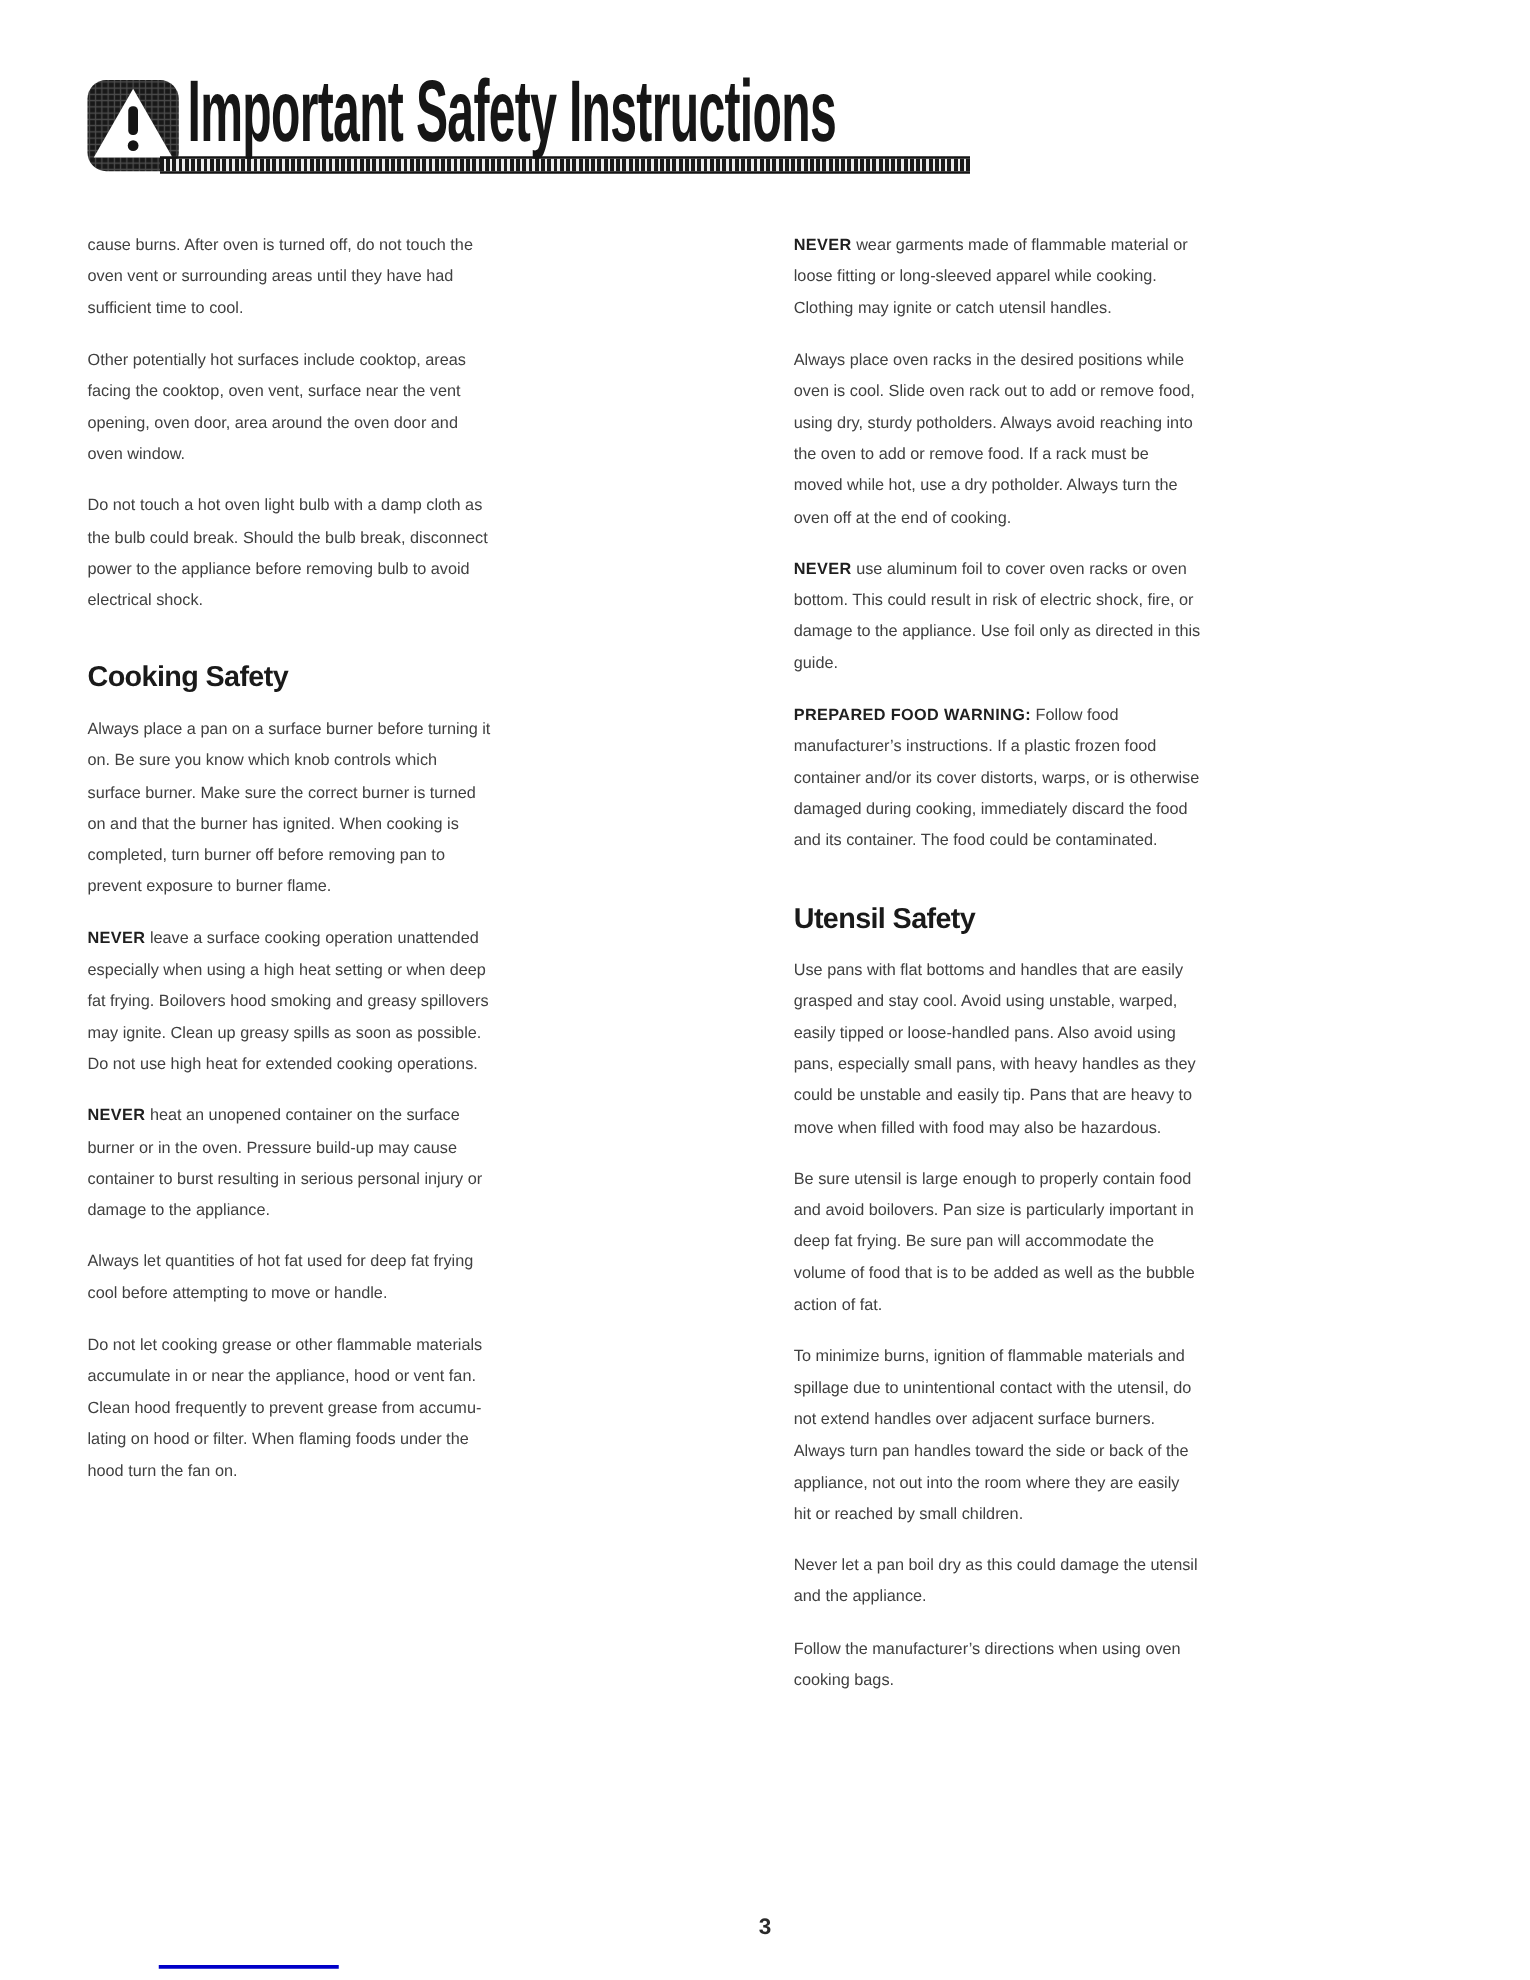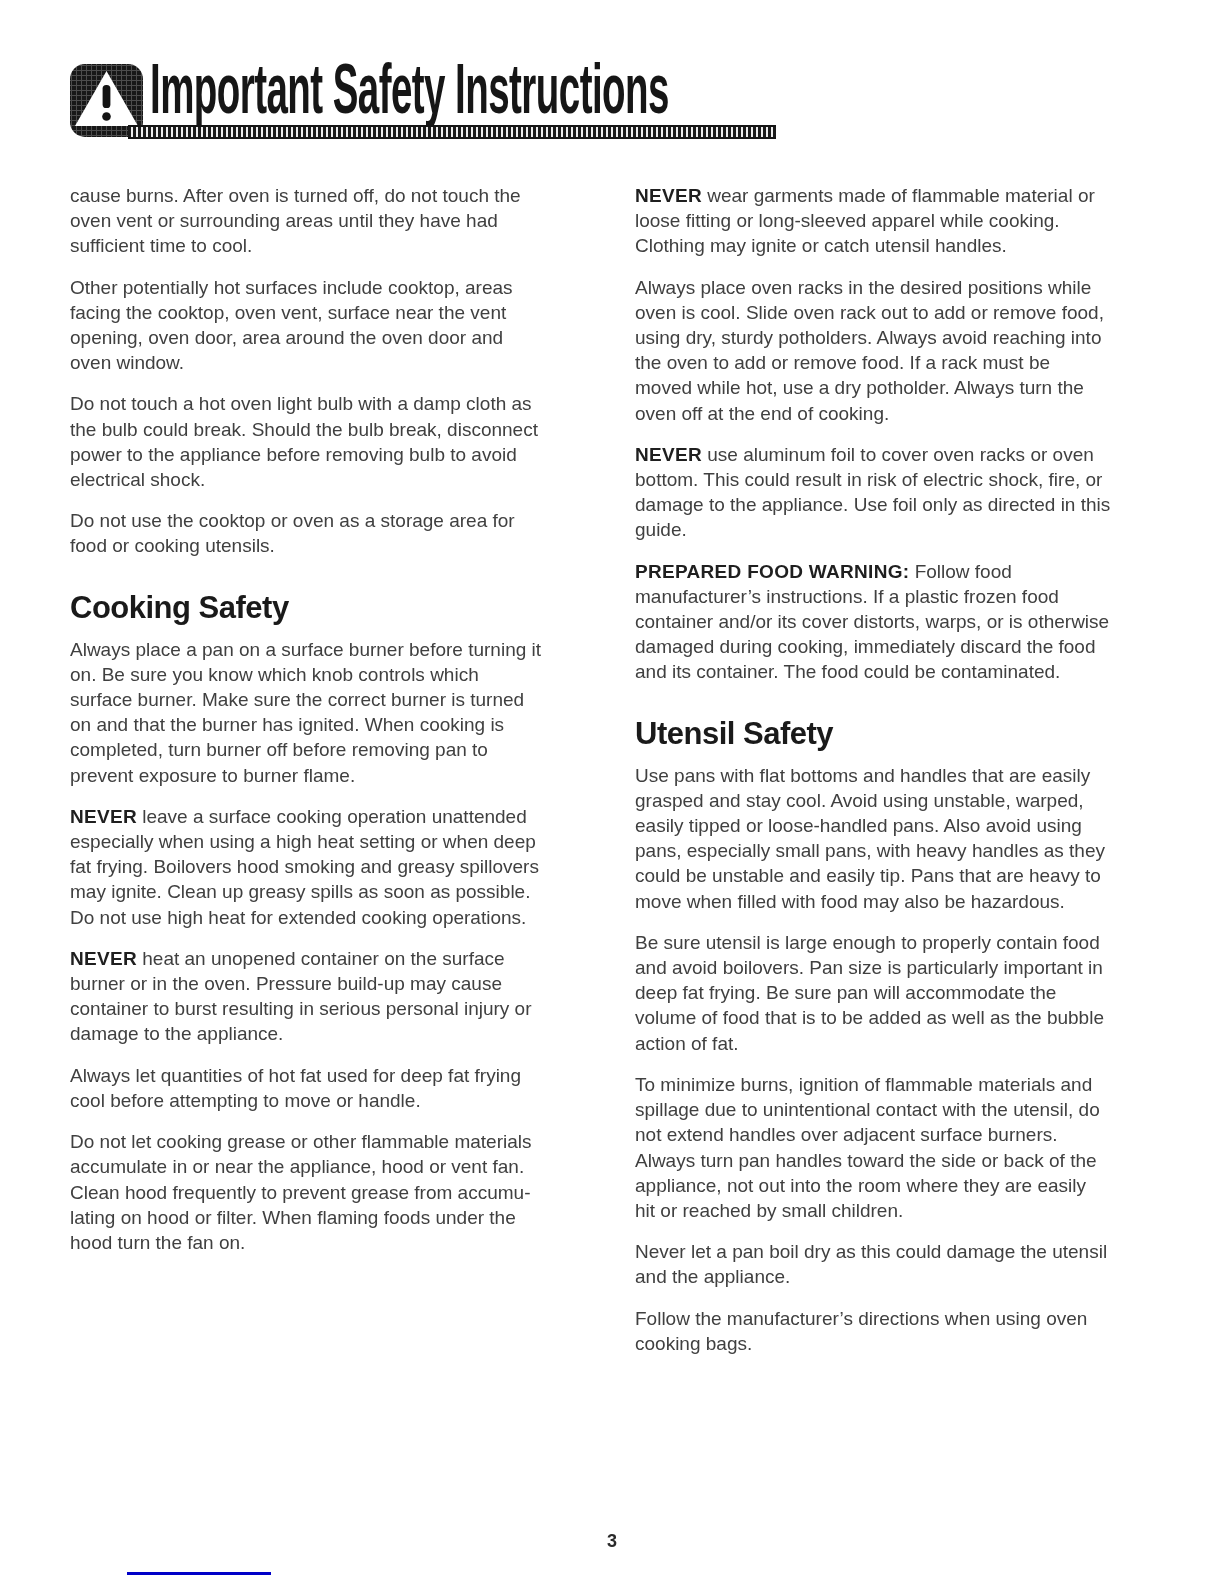--- a/index.html
+++ b/index.html
@@ -54,34 +54,34 @@
     background: repeating-linear-gradient(90deg, #1a1a1a 0 3px, #ececec 3px 5px);
   }
   
   .columns {
     display: flex;
     gap: 41px;
     padding: 183px 30px 0 70px;
   }
   .col { width: 524px; flex: 0 0 524px; }
   .para {
-    font-size: 19px;
+    font-size: 13px;
     line-height: 25.2px;
     color: var(--body-text);
     margin-bottom: 16px;
   }
   .para .lead {
     font-weight: bold;
     color: var(--lead-text);
     letter-spacing: 0.3px;
   }
   .para .lead:empty { display: none; }
   .para .ptext { white-space: pre-line; }
   .section-heading {
-    font-size: 31px;
+    font-size: 23px;
     line-height: 34px;
     font-weight: bold;
     letter-spacing: -0.5px;
     color: var(--heading);
     margin: 32px 0 12px 0;
   }
   
   .page-number {
     position: absolute;
     left: 0;
@@ -135,22 +135,20 @@
           <p class="para"><span class="ptext">Other potentially hot surfaces include cooktop, areas
 facing the cooktop, oven vent, surface near the vent
 opening, oven door, area around the oven door and
 oven window.</span></p>
 
           <p class="para"><span class="ptext">Do not touch a hot oven light bulb with a damp cloth as
 the bulb could break. Should the bulb break, disconnect
 power to the appliance before removing bulb to avoid
 electrical shock.</span></p>
 
-          <p class="para"><span class="ptext">Do not use the cooktop or oven as a storage area for
-food or cooking utensils.</span></p>
         </div>
       <h2 class="section-heading">Cooking Safety</h2>
       <div>
 
           <p class="para"><span class="ptext">Always place a pan on a surface burner before turning it
 on. Be sure you know which knob controls which
 surface burner. Make sure the correct burner is turned
 on and that the burner has ignited. When cooking is
 completed, turn burner off before removing pan to
 prevent exposure to burner flame.</span></p>

